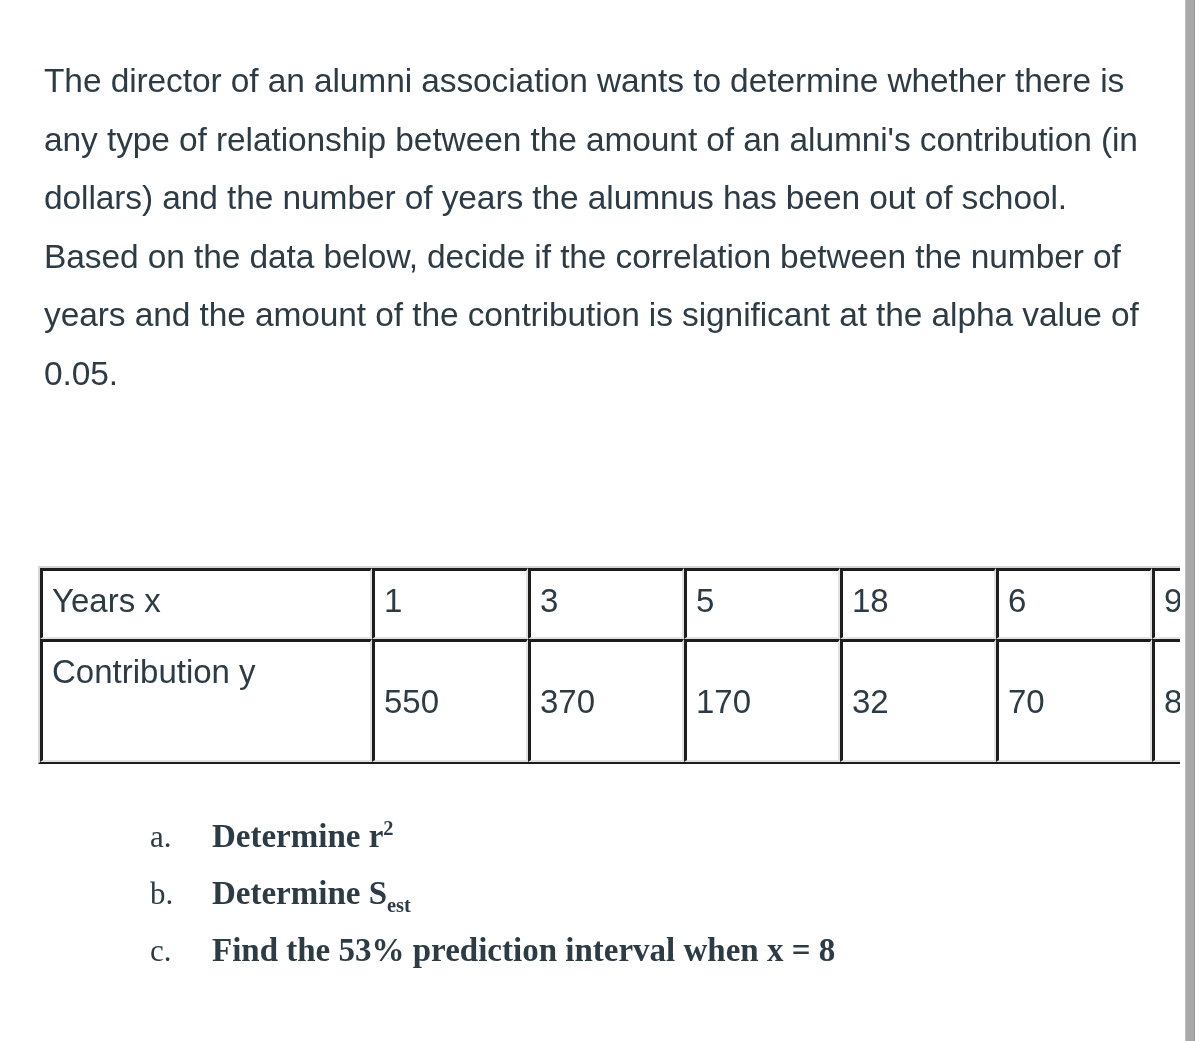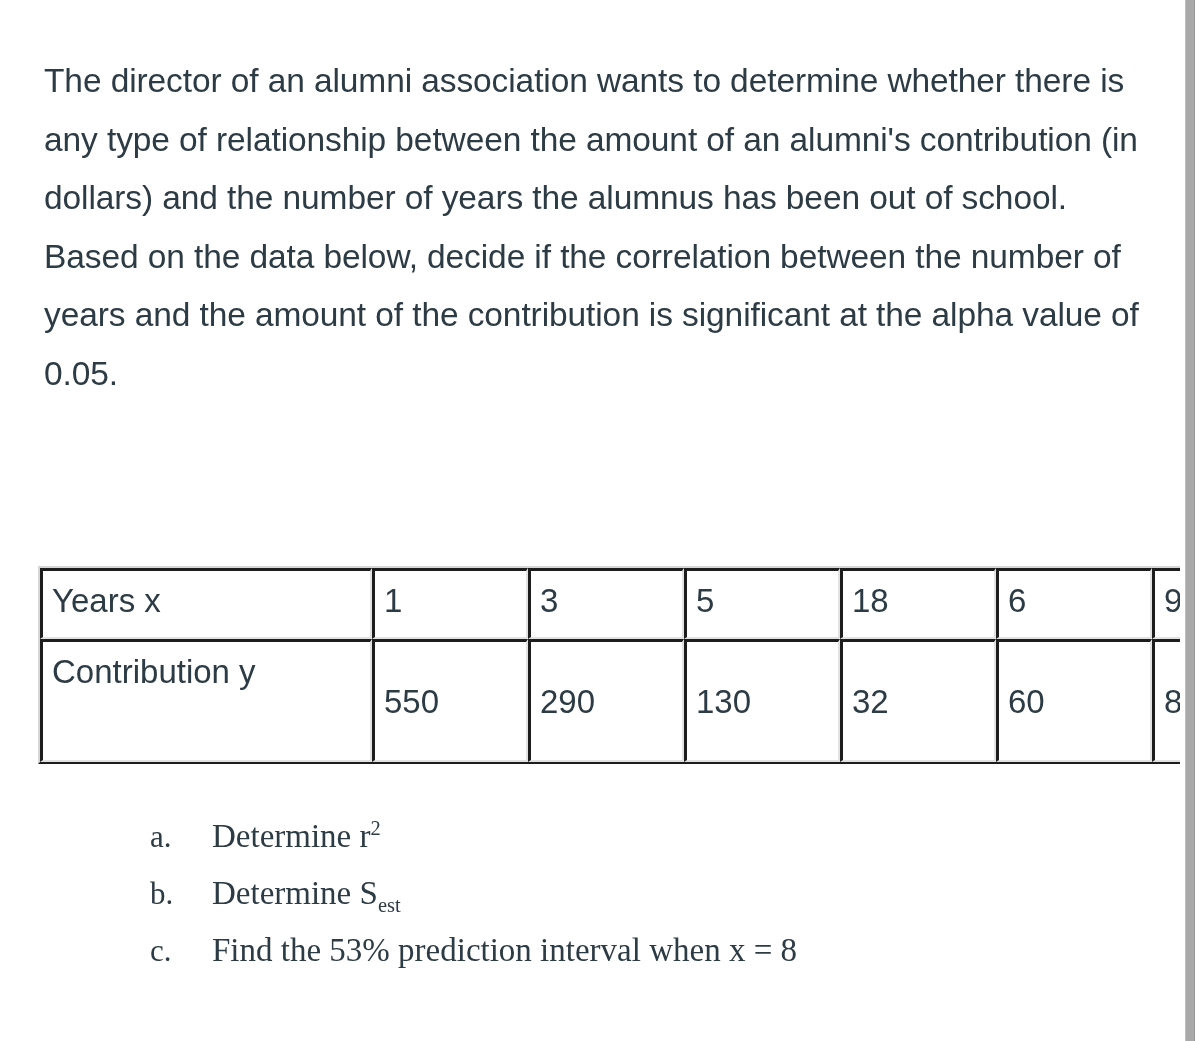--- a/index.html
+++ b/index.html
@@ -100,20 +100,21 @@
     line-height: 57px;
     white-space: nowrap;
   }
   .qmarker {
     width: 62px;
     flex: 0 0 62px;
     font-size: 31px;
   }
   .qtext {
     flex: 1 1 auto;
+    font-weight: bold;
   }
   sup.sup {
     font-size: 0.62em;
     vertical-align: super;
     line-height: 0;
   }
   sub.sub {
     font-size: 0.62em;
     vertical-align: sub;
     line-height: 0;
@@ -156,24 +157,24 @@
           <td class="val-cell">1</td>
           <td class="val-cell">3</td>
           <td class="val-cell">5</td>
           <td class="val-cell">18</td>
           <td class="val-cell">6</td>
           <td class="val-cell">9</td>
         </tr>
         <tr class="row-contrib">
           <td class="label-cell">Contribution y</td>
           <td class="val-cell">550</td>
-          <td class="val-cell">290</td>
-          <td class="val-cell">130</td>
+          <td class="val-cell">370</td>
+          <td class="val-cell">170</td>
           <td class="val-cell">32</td>
-          <td class="val-cell">60</td>
+          <td class="val-cell">70</td>
           <td class="val-cell">80</td>
         </tr>
       </tbody>
     </table>
   </div>
 
   <div class="qlist">
     <div class="qitem">
       <span class="qmarker">a.</span>
       <span class="qtext"><span>Determine r</span><sup class="sup">2</sup></span>

